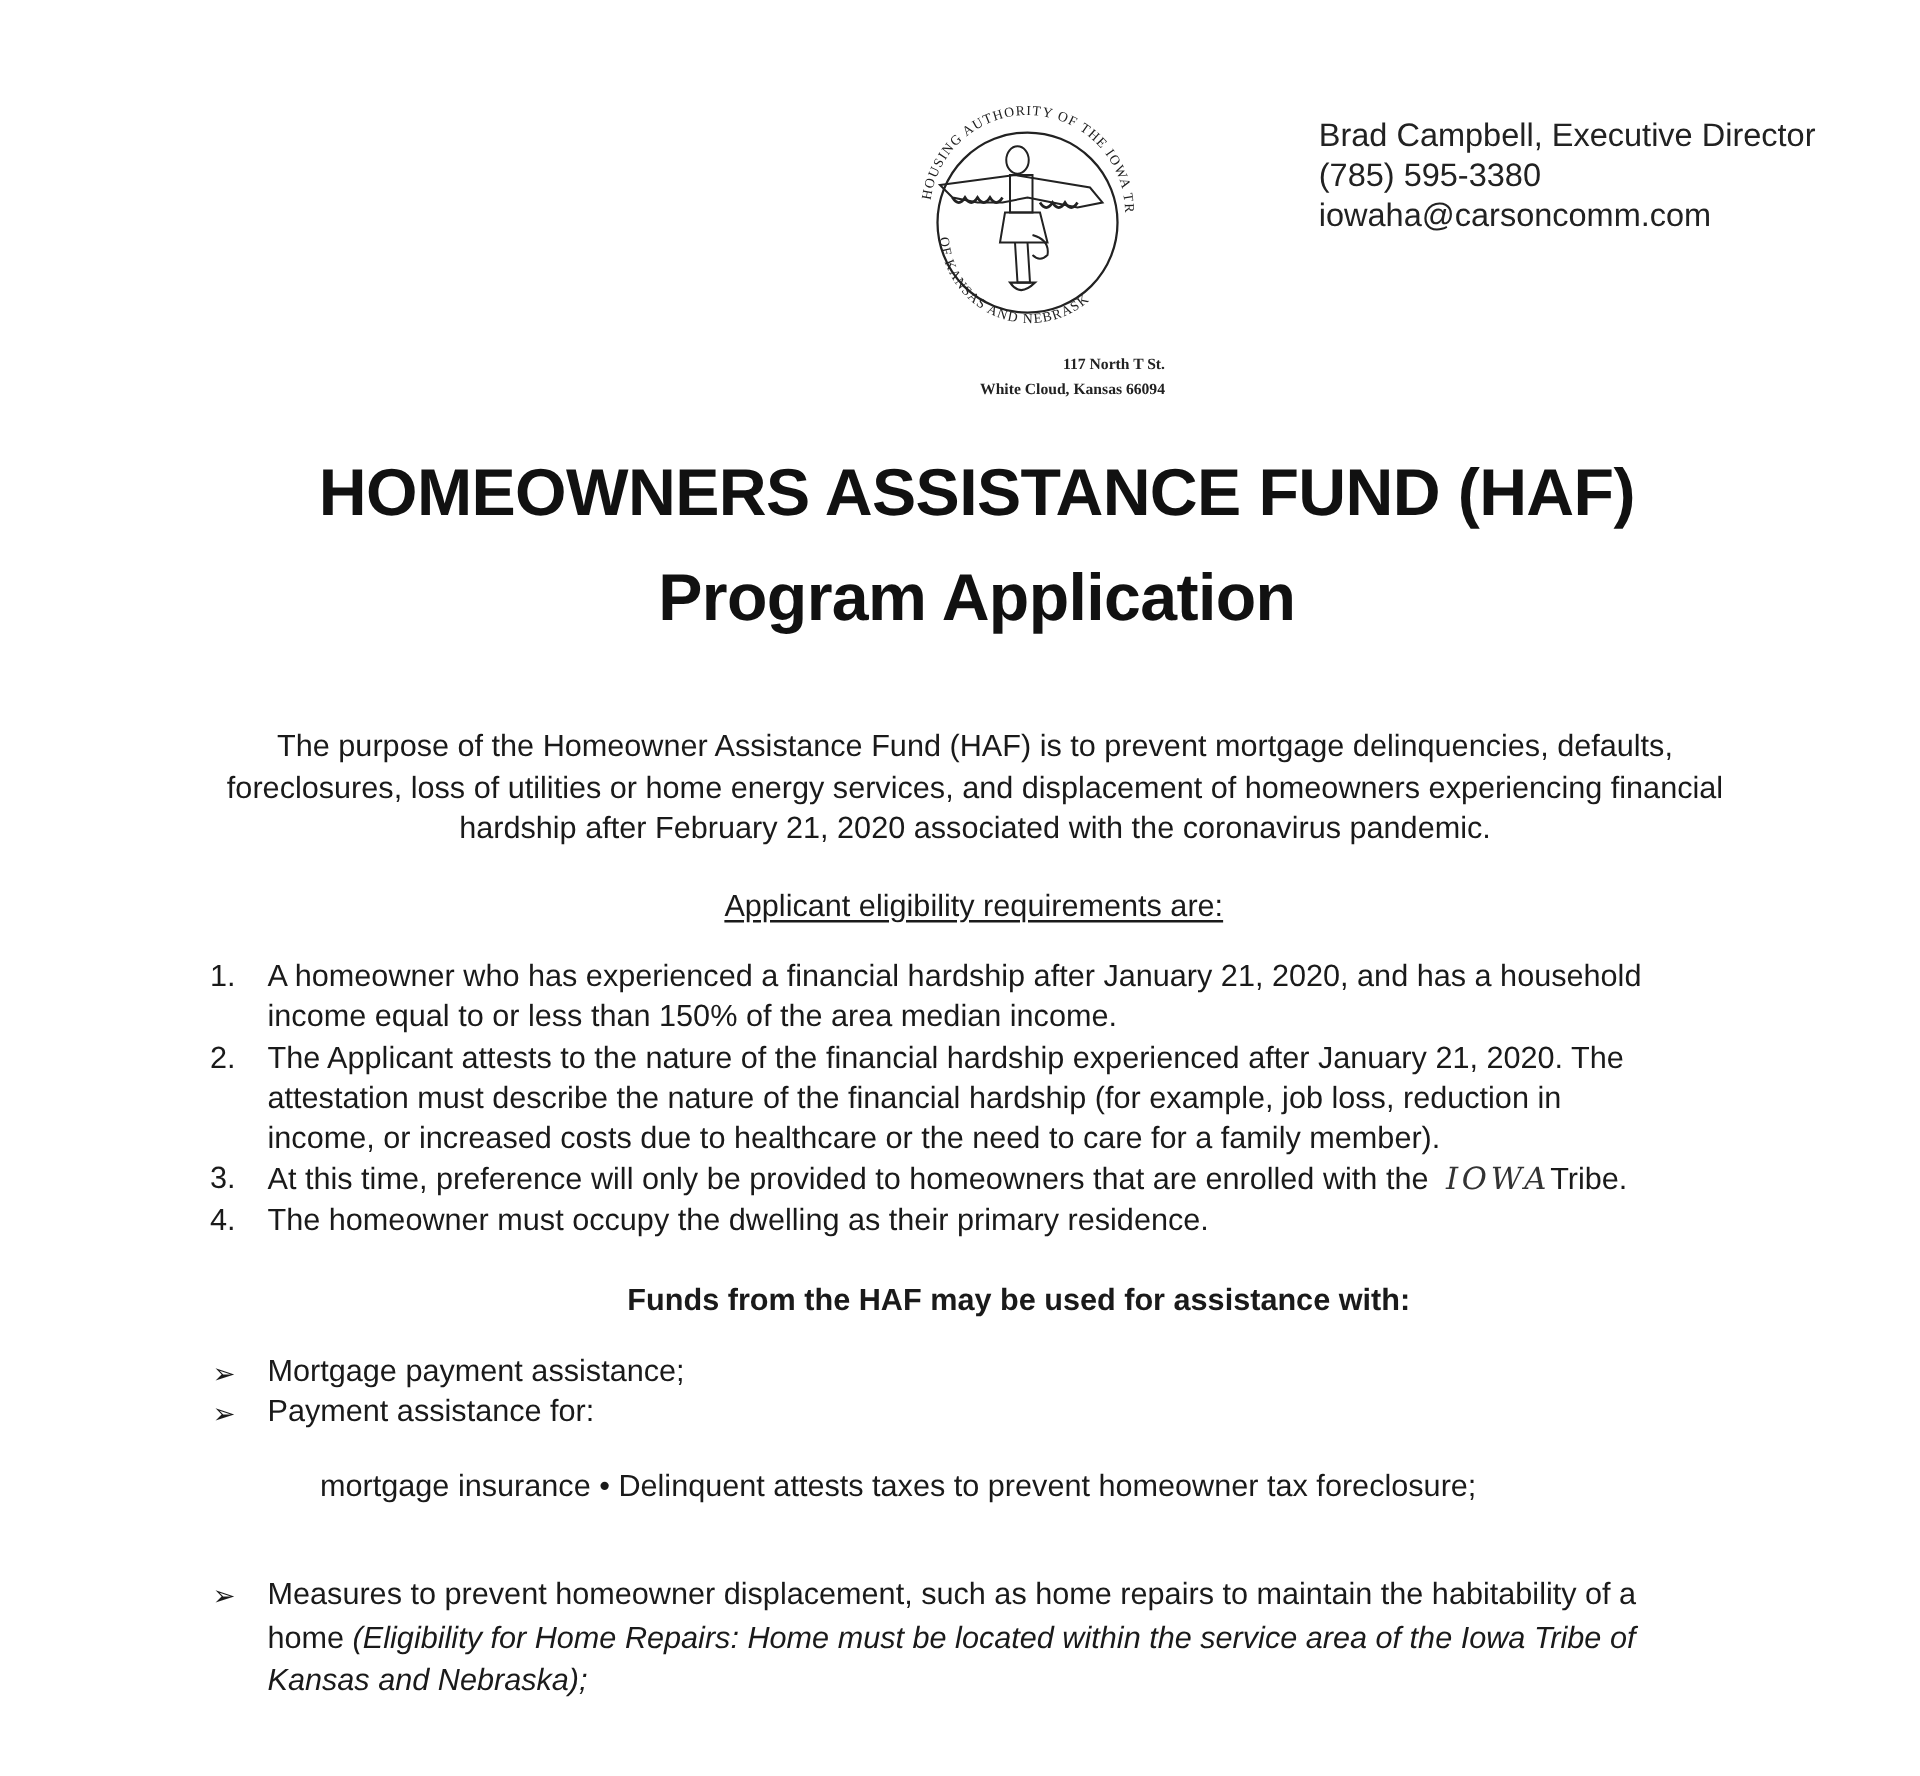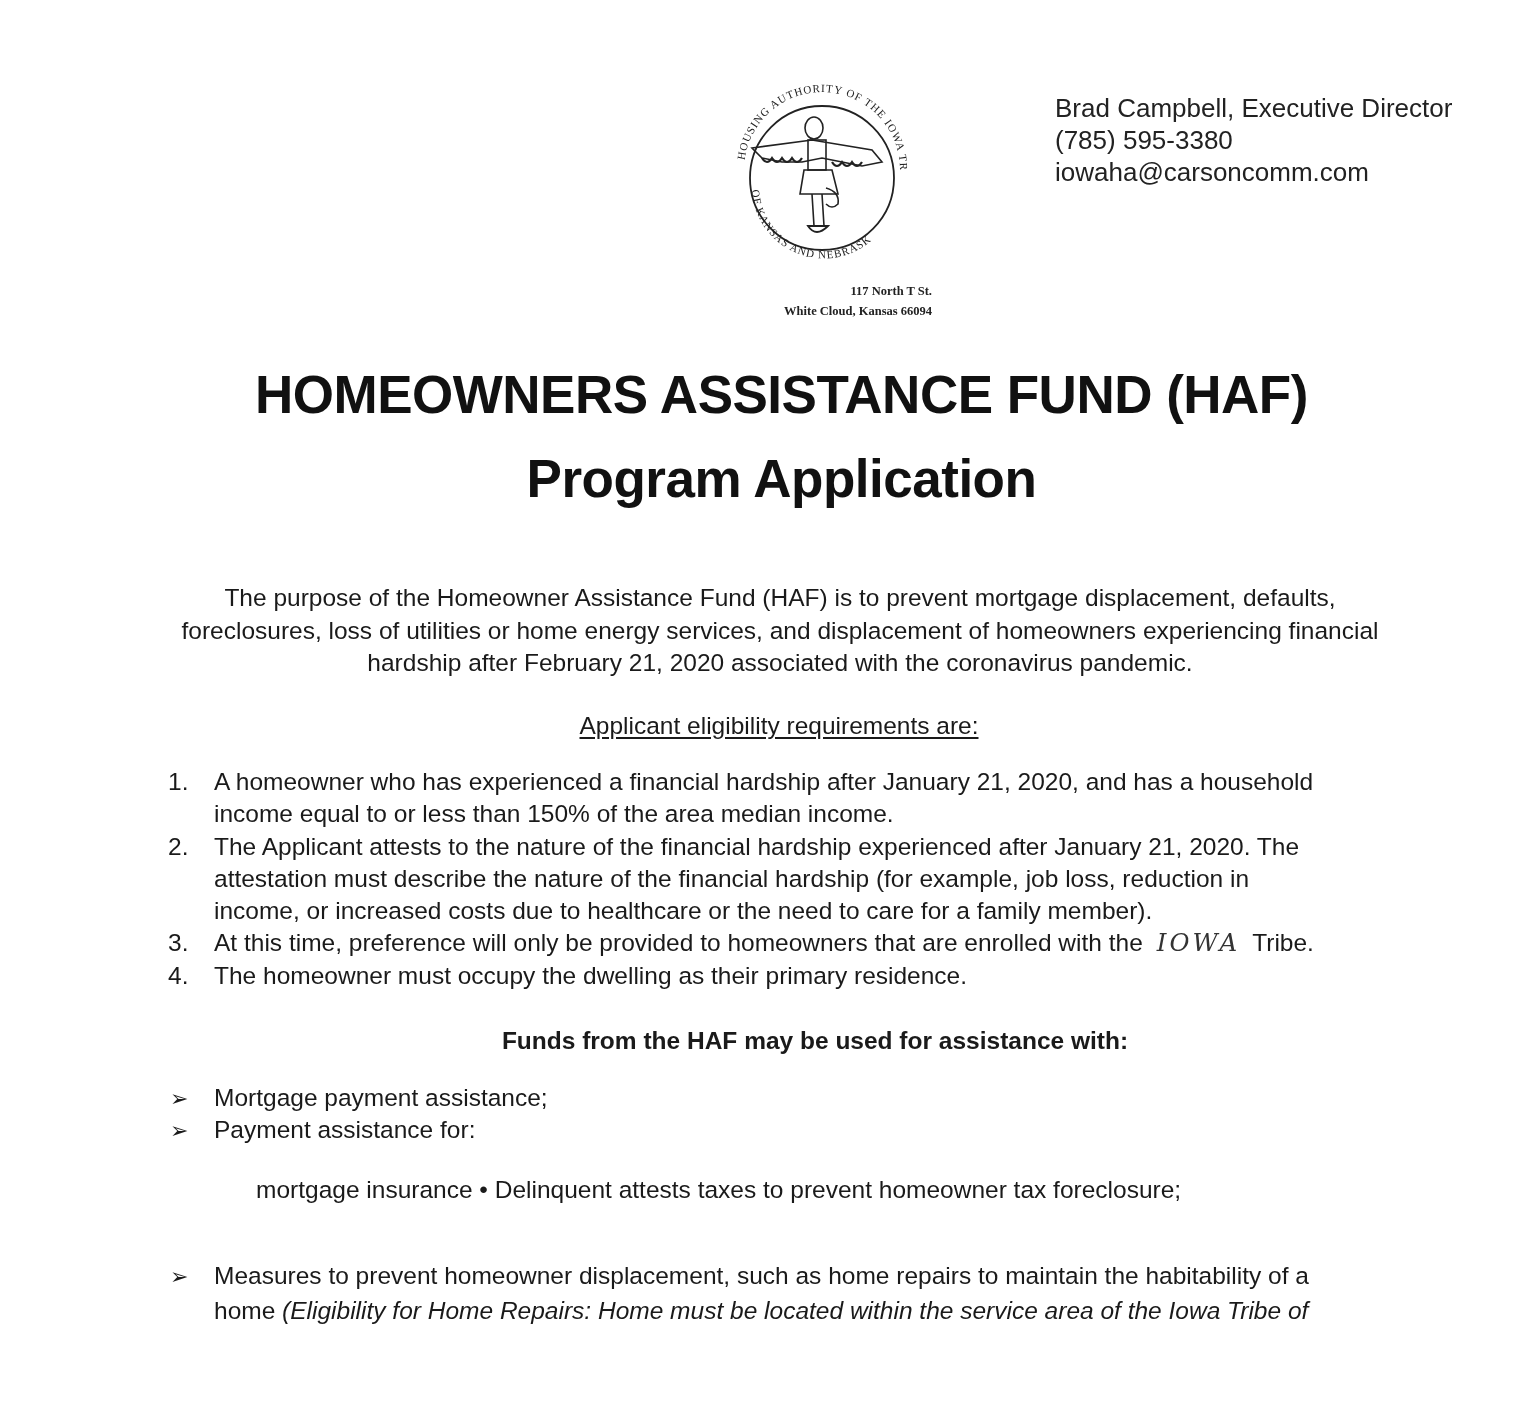--- a/index.html
+++ b/index.html
@@ -28,21 +28,21 @@
   .title1 { top: 364px; font-size: 53px; }
   .title2 { top: 448px; font-size: 53px; }
 
   
   .para { left: 120px; width: 1320px; text-align: center; font-size: 24.5px; line-height: 32.5px; top: 582px; }
   .elig-head { left: 0; width: 1558px; text-align: center; top: 712px; font-size: 24.5px; text-decoration: underline; text-underline-offset: 3px; }
 
   .olist { left: 160px; top: 766px; width: 1300px; font-size: 24.5px; line-height: 32.3px; }
   .oitem { position: relative; padding-left: 54px; }
   .onum { position: absolute; left: 8px; top: 0; }
-  .hand { font-family: "DejaVu Serif", serif; font-style: italic; letter-spacing: 3px; margin: 0 12px 0 14px; color: #333; }
+  .hand { font-family: "DejaVu Serif", serif; font-style: italic; letter-spacing: 3px; margin: 0 0 0 14px; color: #333; }
 
   .funds-head { left: 0; width: 1630px; text-align: center; top: 1027px; font-size: 24.5px; font-weight: bold; }
 
   .blist { left: 160px; top: 1082px; width: 1300px; font-size: 24.5px; line-height: 32px; }
   .bitem { position: relative; padding-left: 54px; }
   .barrow { position: absolute; left: 10px; top: 1px; font-size: 22px; }
   .subtext { left: 256px; top: 1173px; width: 1100px; font-size: 24.5px; line-height: 34.5px; }
   .blist2 { left: 160px; top: 1259px; width: 1300px; font-size: 24.5px; line-height: 34.5px; }
   .it { font-style: italic; }
 </style>
@@ -78,21 +78,21 @@
 <div class="abs contact">
   <div>Brad Campbell, Executive Director</div>
   <div>(785) 595-3380</div>
   <div>iowaha@carsoncomm.com</div>
 </div>
 
 <div class="abs title title1">HOMEOWNERS ASSISTANCE FUND (HAF)</div>
 <div class="abs title title2">Program Application</div>
 
 <div class="abs para">
-  <div>The purpose of the Homeowner Assistance Fund (HAF) is to prevent mortgage displacement, defaults,</div>
+  <div>The purpose of the Homeowner Assistance Fund (HAF) is to prevent mortgage delinquencies, defaults,</div>
   <div>foreclosures, loss of utilities or home energy services, and displacement of homeowners experiencing financial</div>
   <div>hardship after February 21, 2020 associated with the coronavirus pandemic.</div>
 </div>
 
 <div class="abs elig-head">Applicant eligibility requirements are:</div>
 
 <div class="abs olist">
   <div class="oitem">
     <span class="onum">1.</span>
     <div>A homeowner who has experienced a financial hardship after January 21, 2020, and has a household</div>
@@ -129,14 +129,15 @@
 
 <div class="abs subtext">
   <div>mortgage insurance • Delinquent attests taxes to prevent homeowner tax foreclosure;</div>
 </div>
 
 <div class="abs blist2">
   <div class="bitem">
     <span class="barrow">➢</span>
     <div>Measures to prevent homeowner displacement, such as home repairs to maintain the habitability of a</div>
     <div><span>home </span><span class="it">(Eligibility for Home Repairs: Home must be located within the service area of the Iowa Tribe of</span></div>
+    <div class="it">Kansas and Nebraska);</div>
   </div>
 </div>
 
 </body></html>

